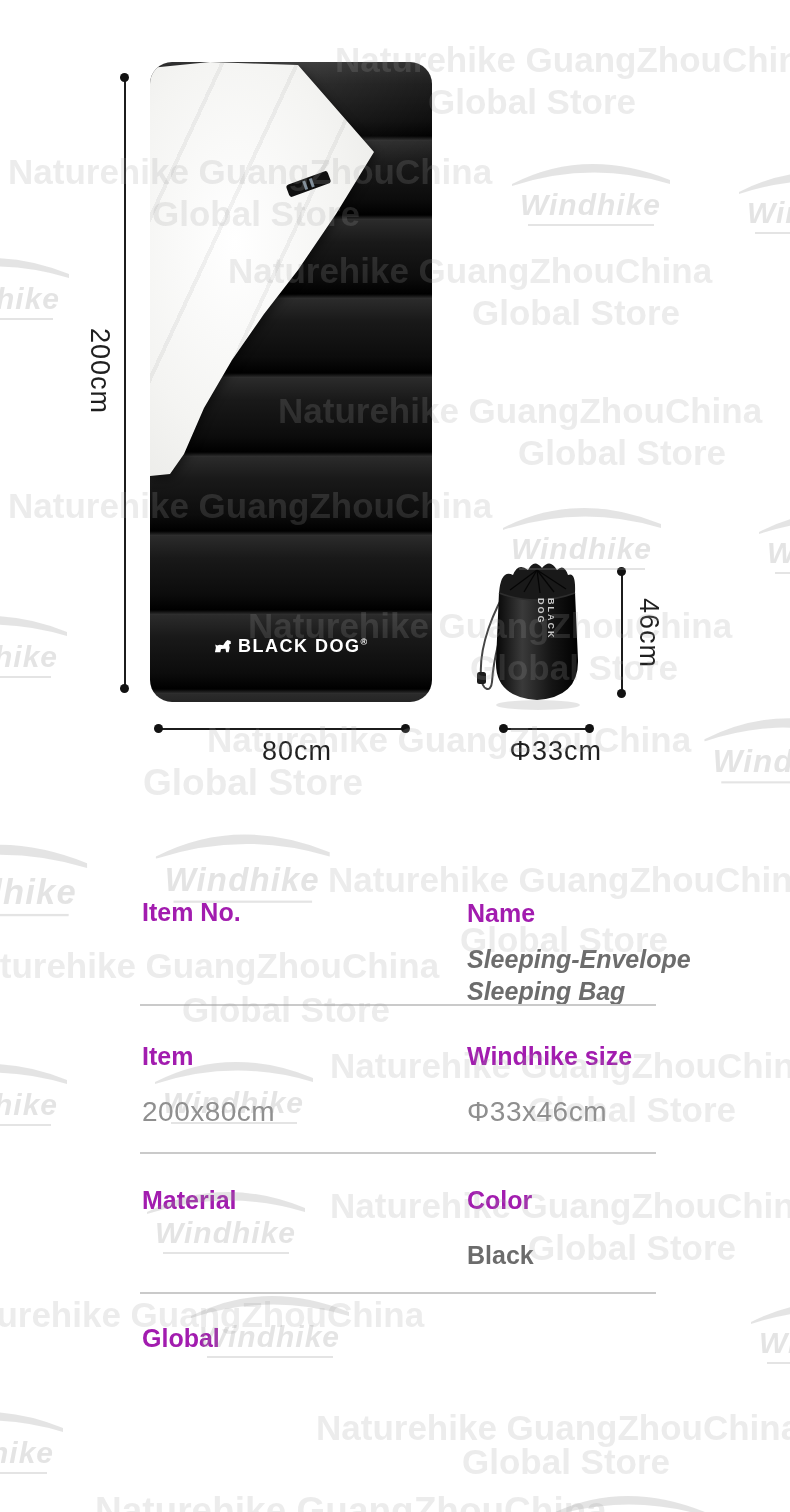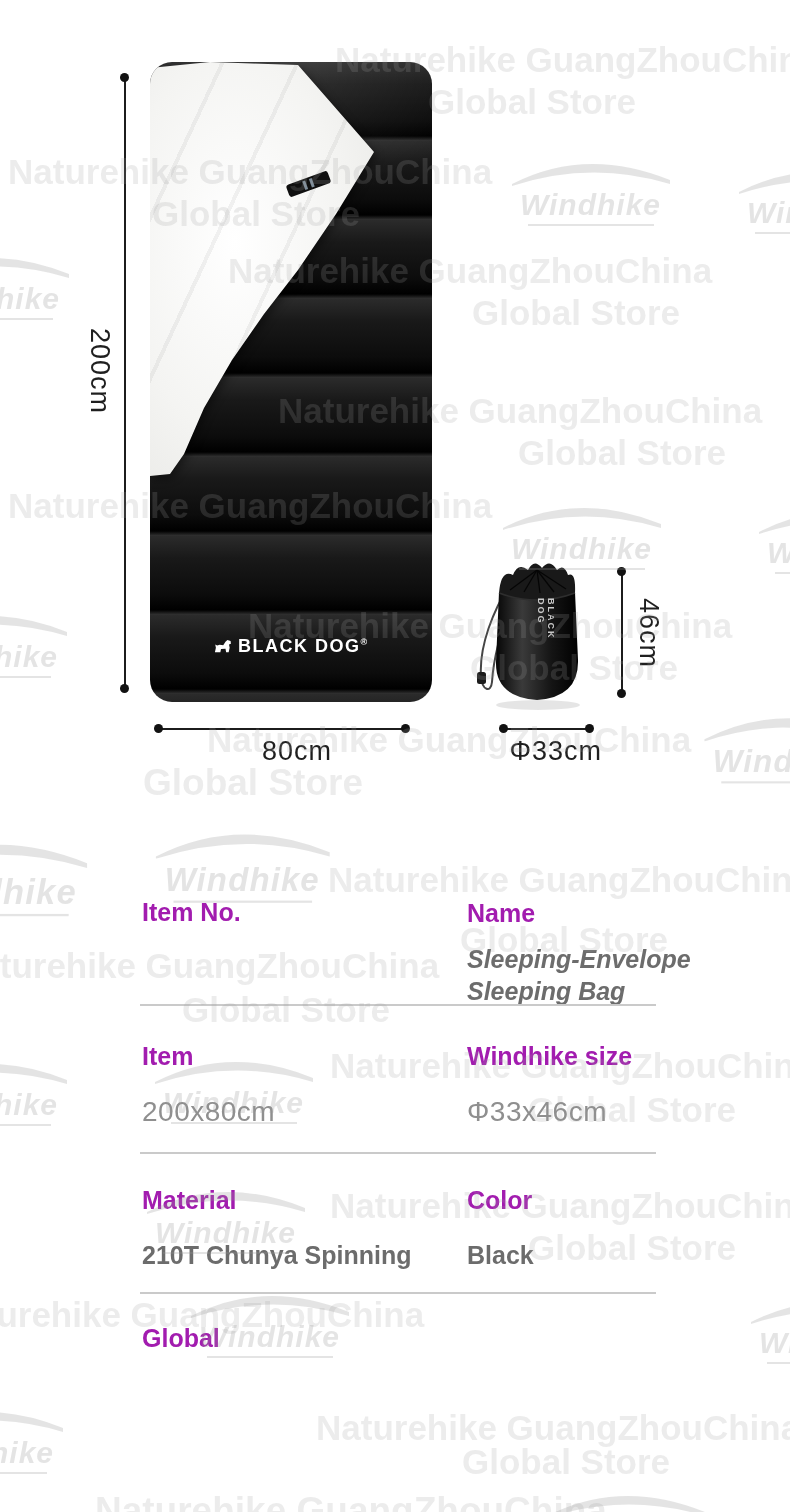--- a/index.html
+++ b/index.html
@@ -127,21 +127,20 @@
   <div class="divider" style="top:1004px;"></div>
 
   <div class="spec-label" style="left:142px;top:1042px;">Item</div>
   <div class="spec-label" style="left:467px;top:1042px;">Windhike size</div>
   <div class="spec-value" style="left:142px;top:1096px;">200x80cm</div>
   <div class="spec-value" style="left:467px;top:1096px;">Φ33x46cm</div>
   <div class="divider" style="top:1152px;"></div>
 
   <div class="spec-label" style="left:142px;top:1186px;">Material</div>
   <div class="spec-label" style="left:467px;top:1186px;">Color</div>
-  <div class="spec-value strong" style="left:142px;top:1241px;">210T Chunya Spinning</div>
   <div class="spec-value strong" style="left:467px;top:1241px;">Black</div>
   <div class="divider" style="top:1292px;"></div>
 
   <div class="spec-label" style="left:142px;top:1324px;">Global</div>
 
   <div id="wm-layer" class="wm-layer">
       <div class="wm-text" style="left: 335px; top: 40px; font-size: 35px;">Naturehike GuangZhouChina</div>
       <div class="wm-text" style="left: 428px; top: 82px; font-size: 35px;">Global Store</div>
       <div class="wm-text" style="left: 8px; top: 152px; font-size: 35px;">Naturehike GuangZhouChina</div>
       <div class="wm-text" style="left: 152px; top: 194px; font-size: 35px;">Global Store</div>

